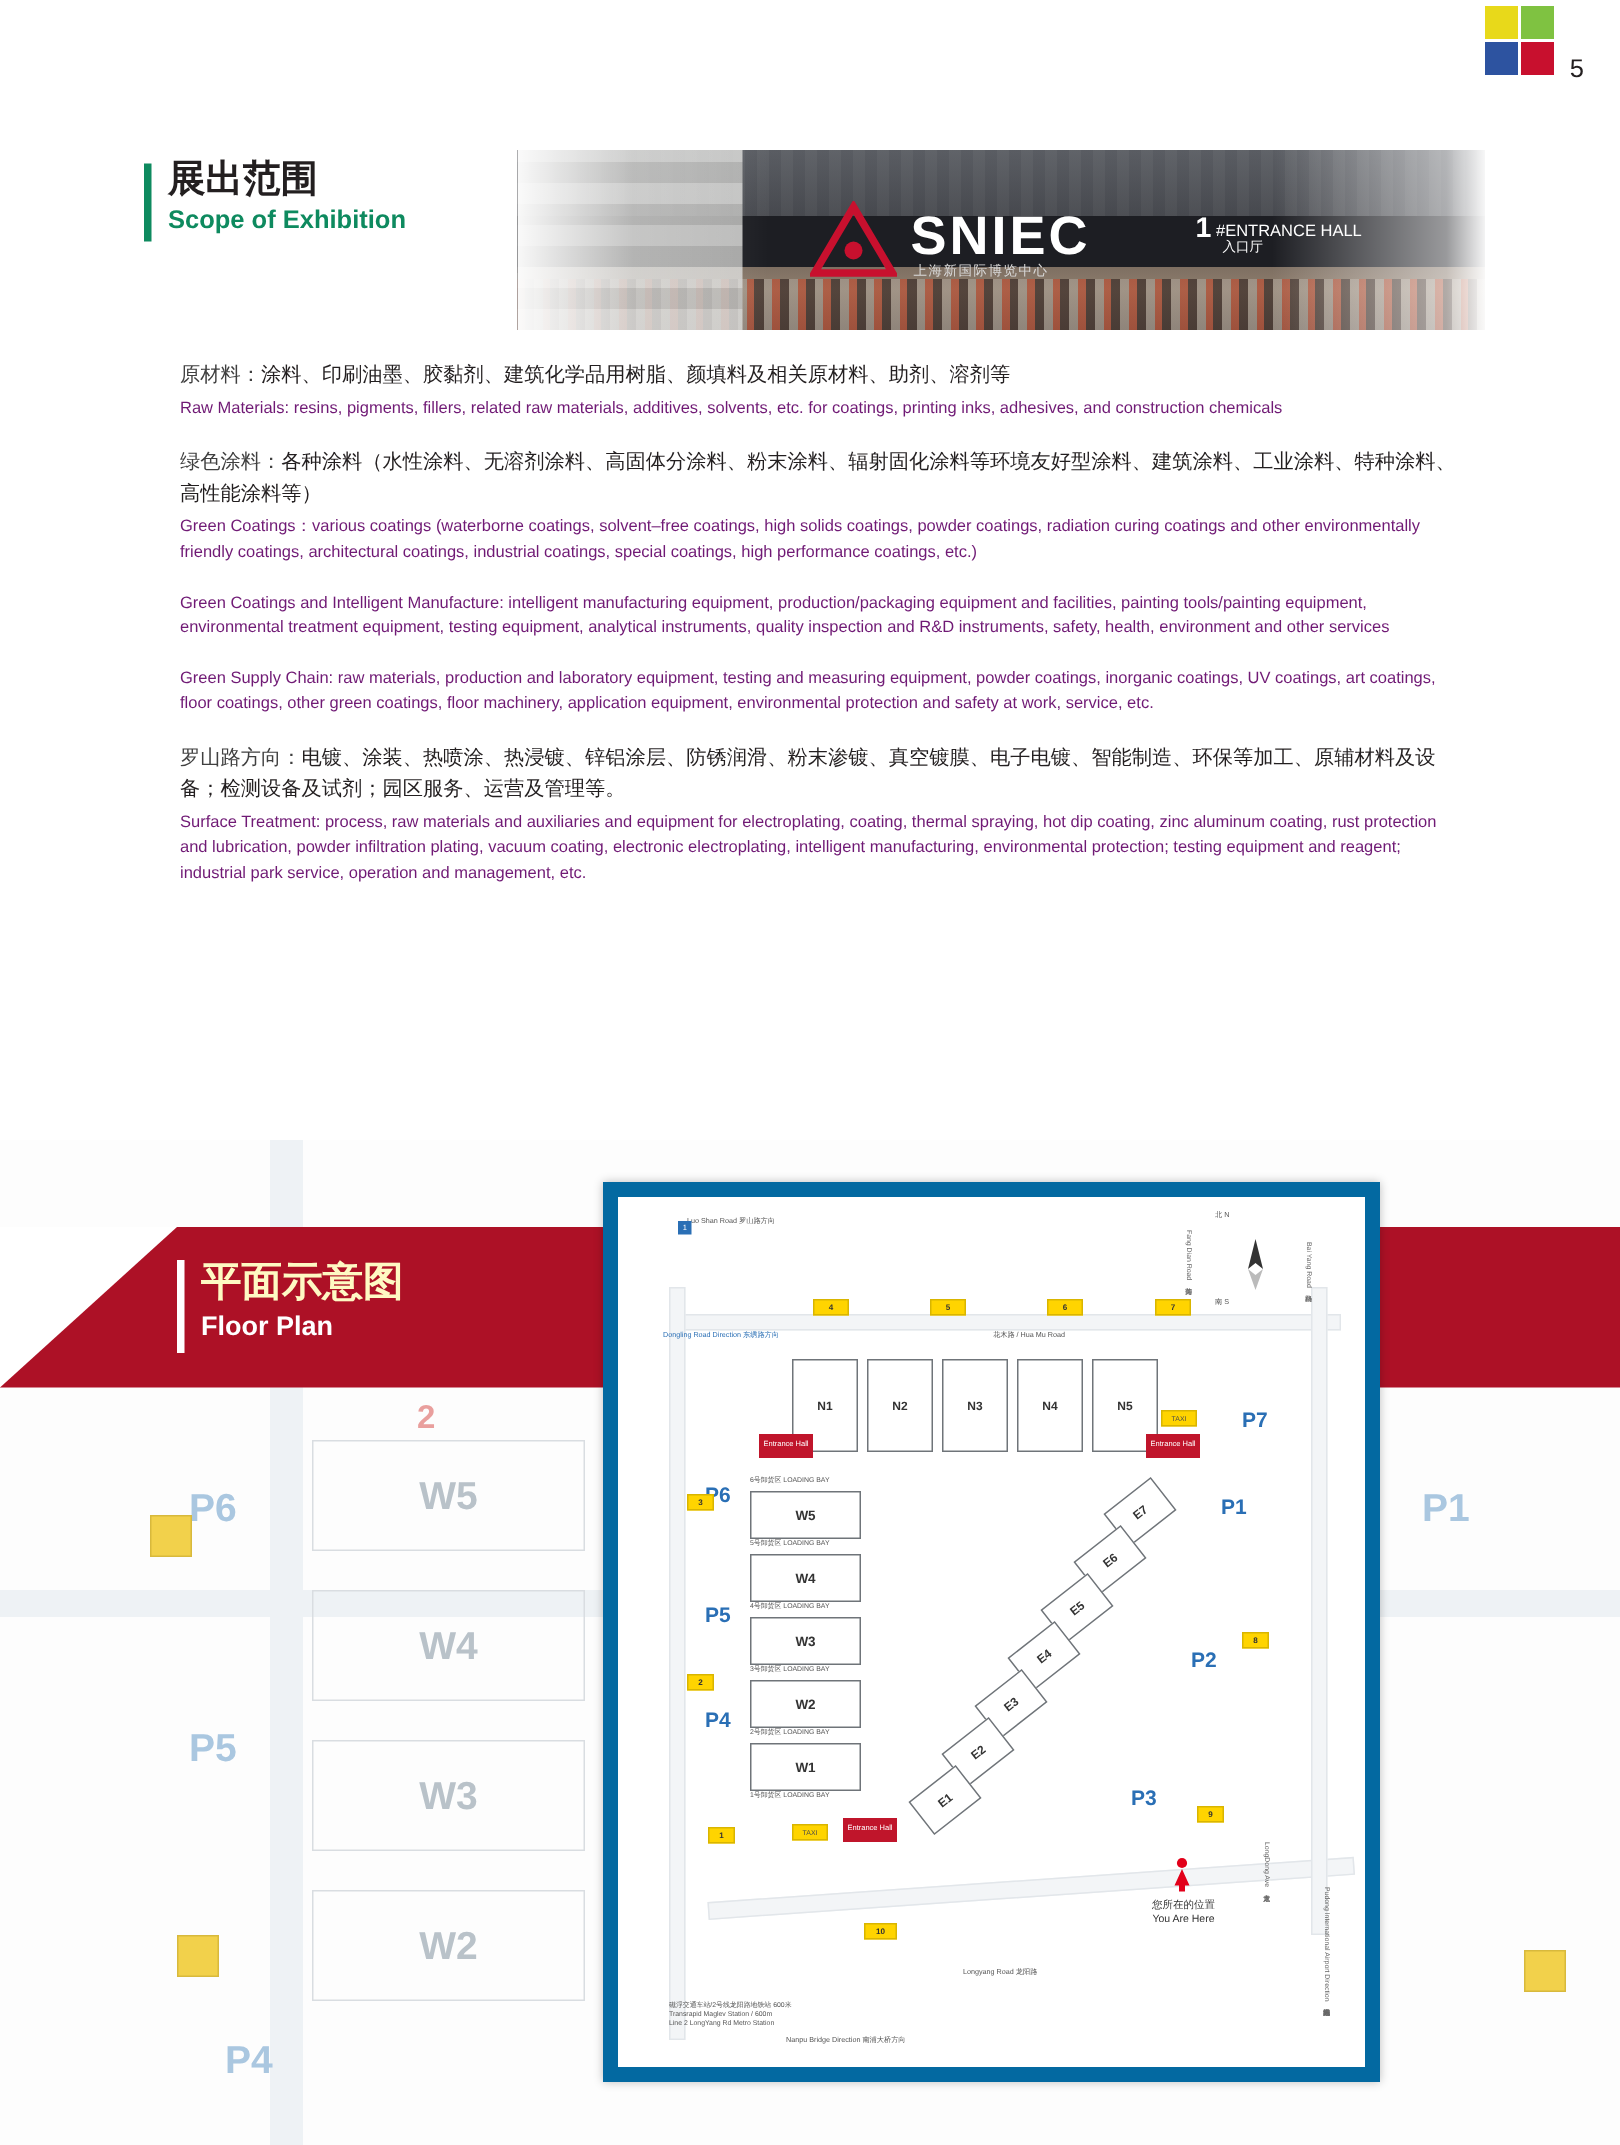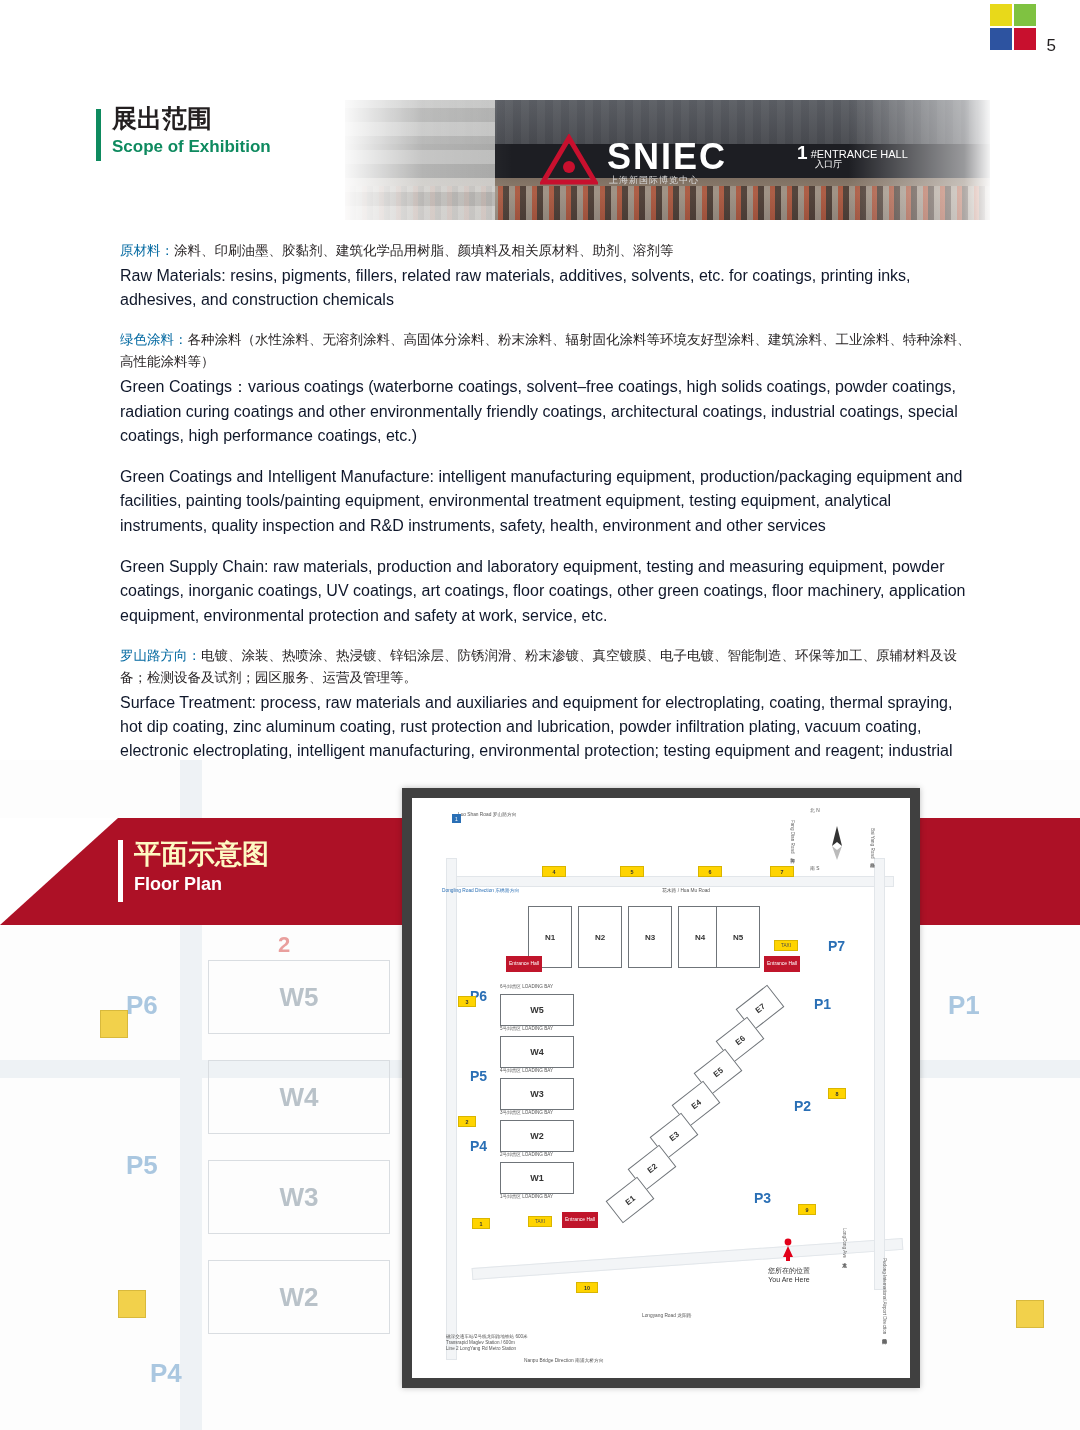--- a/index.html
+++ b/index.html
@@ -41,40 +41,40 @@
   .hero .ent{position:absolute;left:452px;top:42px;color:#fff;font-size:11px;}
   .hero .ent b{font-size:19px;vertical-align:-1px;}
   .hero .ent-cn{position:absolute;left:470px;top:58px;color:#fff;font-size:9px;}
   .hero .fade{position:absolute;inset:0;
      background:linear-gradient(90deg,rgba(255,255,255,.92) 0%,rgba(255,255,255,.15) 12%,rgba(255,255,255,0) 26%,rgba(255,255,255,0) 78%,rgba(255,255,255,.55) 96%,rgba(255,255,255,.95) 100%);}
   
   .body{position:absolute;left:120px;top:240px;width:856px;}
   .blk{margin-bottom:17px;}
   .cnline{font-size:13.5px;line-height:1.62;color:#231f20;
      font-family:"DejaVu Sans","Liberation Sans",sans-serif;}
-  .cnline .lbl{color:#0369a1;}
-  .enline{font-size:16px;line-height:1.52;color:#0f172a;margin-top:2px;
+  .cnline .lbl{color:#404040;}
+  .enline{font-size:11px;line-height:1.52;color:#701a75;margin-top:2px;
      font-family:"Liberation Sans",sans-serif;}
   
   .fp{position:absolute;left:0;top:760px;width:1080px;height:670px;overflow:hidden;background:#fff;}
   .fp-bg{position:absolute;inset:0;background:#fdfdfd;}
   .fp-bg .road{position:absolute;background:#eef2f5;}
   .fp-bg .hall{position:absolute;border:1px solid #d9dde1;color:#b9c2c9;font-size:26px;
      display:flex;align-items:center;justify-content:center;font-weight:bold;}
   .fp-bg .plab{position:absolute;color:#aac7e0;font-size:26px;font-weight:bold;}
   .fp-bg .ymark{position:absolute;width:26px;height:26px;background:#f2d14b;border:1px solid #d8b93c;}
   .fp-band{position:absolute;left:0;top:58px;width:1080px;height:107px;background:#ad1126;}
   .fp-band .bar{position:absolute;left:118px;top:22px;width:5px;height:62px;background:#ffffff;}
   .fp-band .cn{position:absolute;left:134px;top:18px;color:#fef9c3;font-size:27px;font-weight:bold;
      font-family:"DejaVu Sans","Liberation Sans",sans-serif;}
   .fp-band .en{position:absolute;left:134px;top:56px;color:#fff;font-size:18px;font-weight:bold;}
   .fp-band .corner{position:absolute;left:0;top:0;width:0;height:0;
      border-left:118px solid #fff;border-bottom:107px solid transparent;}
   
-  .map{position:absolute;left:402px;top:28px;width:518px;height:600px;background:#404040;
+  .map{position:absolute;left:402px;top:28px;width:518px;height:600px;background:#0369a1;
        box-shadow:0 0 6px rgba(0,0,0,.25);}
   .map .inner{position:absolute;inset:10px;border:0;background:#fff;overflow:hidden;font-size:5.2px;color:#4a4a4a;}
   .map .rd{position:absolute;background:#f3f5f7;border:0.5px solid #e2e6ea;}
   .map .hallbox{position:absolute;background:#fff;border:0.7px solid #6f7479;
       display:flex;align-items:center;justify-content:center;font-size:8px;font-weight:bold;color:#333;}
   .map .wbox{position:absolute;background:#fff;border:0.7px solid #6f7479;
       display:flex;align-items:center;justify-content:center;font-size:9px;font-weight:bold;color:#333;}
   .map .loadbay{position:absolute;font-size:4.6px;color:#555;}
   .map .ebox{position:absolute;background:#fff;border:0.7px solid #6f7479;
       display:flex;align-items:center;justify-content:center;font-size:8px;font-weight:bold;color:#333;
@@ -215,21 +215,21 @@
 
       <div class="ymk" style="left:130px;top:68px;width:22px;height:9px;">4</div>
       <div class="ymk" style="left:208px;top:68px;width:22px;height:9px;">5</div>
       <div class="ymk" style="left:286px;top:68px;width:22px;height:9px;">6</div>
       <div class="ymk" style="left:358px;top:68px;width:22px;height:9px;">7</div>
 
       <div class="hallbox" style="left:116px;top:108px;width:42px;height:60px;">N1</div>
       <div class="hallbox" style="left:166px;top:108px;width:42px;height:60px;">N2</div>
       <div class="hallbox" style="left:216px;top:108px;width:42px;height:60px;">N3</div>
       <div class="hallbox" style="left:266px;top:108px;width:42px;height:60px;">N4</div>
-      <div class="hallbox" style="left:304px;top:108px;width:42px;height:60px;">N5</div>
+      <div class="hallbox" style="left:316px;top:108px;width:42px;height:60px;">N5</div>
 
       <div class="wbox" style="left:88px;top:196px;width:72px;height:30px;">W5</div>
       <div class="wbox" style="left:88px;top:238px;width:72px;height:30px;">W4</div>
       <div class="wbox" style="left:88px;top:280px;width:72px;height:30px;">W3</div>
       <div class="wbox" style="left:88px;top:322px;width:72px;height:30px;">W2</div>
       <div class="wbox" style="left:88px;top:364px;width:72px;height:30px;">W1</div>
 
       <div class="loadbay" style="left:88px;top:186px;">6号卸货区 LOADING BAY</div>
       <div class="loadbay" style="left:88px;top:228px;">5号卸货区 LOADING BAY</div>
       <div class="loadbay" style="left:88px;top:270px;">4号卸货区 LOADING BAY</div>

